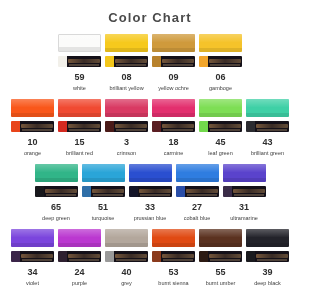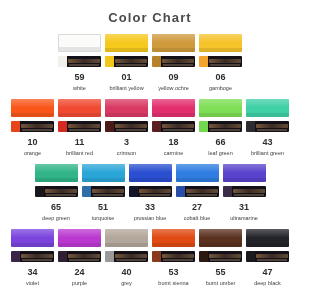--- a/index.html
+++ b/index.html
@@ -150,21 +150,21 @@
             <div class="sheen"></div>
             <div class="edge"></div>
           </div>
           <div class="tube">
             <div class="tube-cap" style="background: rgb(243, 198, 26);"></div>
             <div class="tube-body">
               <div class="band"></div>
               <div class="band2"></div>
             </div>
           </div>
-          <div class="swatch-number">01</div>
+          <div class="swatch-number">08</div>
           <div class="swatch-name">brilliant yellow</div>
         </div>
         <div class="color-cell">
           <div class="swatch" style="background: rgb(207, 154, 60);">
             <div class="sheen"></div>
             <div class="edge"></div>
           </div>
           <div class="tube">
             <div class="tube-cap" style="background: rgb(184, 130, 44);"></div>
             <div class="tube-body">
@@ -212,21 +212,21 @@
             <div class="sheen"></div>
             <div class="edge"></div>
           </div>
           <div class="tube">
             <div class="tube-cap" style="background: rgb(212, 42, 32);"></div>
             <div class="tube-body">
               <div class="band"></div>
               <div class="band2"></div>
             </div>
           </div>
-          <div class="swatch-number">11</div>
+          <div class="swatch-number">15</div>
           <div class="swatch-name">brilliant red</div>
         </div>
         <div class="color-cell">
           <div class="swatch" style="background: rgb(217, 58, 99);">
             <div class="sheen"></div>
             <div class="edge"></div>
           </div>
           <div class="tube">
             <div class="tube-cap" style="background: rgb(74, 26, 24);"></div>
             <div class="tube-body">
@@ -257,21 +257,21 @@
             <div class="sheen"></div>
             <div class="edge"></div>
           </div>
           <div class="tube">
             <div class="tube-cap" style="background: rgb(114, 217, 76);"></div>
             <div class="tube-body">
               <div class="band"></div>
               <div class="band2"></div>
             </div>
           </div>
-          <div class="swatch-number">66</div>
+          <div class="swatch-number">45</div>
           <div class="swatch-name">leaf green</div>
         </div>
         <div class="color-cell">
           <div class="swatch" style="background: rgb(63, 208, 166);">
             <div class="sheen"></div>
             <div class="edge"></div>
           </div>
           <div class="tube">
             <div class="tube-cap" style="background: rgb(43, 43, 48);"></div>
             <div class="tube-body">
@@ -441,19 +441,19 @@
             <div class="sheen"></div>
             <div class="edge"></div>
           </div>
           <div class="tube">
             <div class="tube-cap" style="background: rgb(26, 26, 30);"></div>
             <div class="tube-body">
               <div class="band"></div>
               <div class="band2"></div>
             </div>
           </div>
-          <div class="swatch-number">47</div>
+          <div class="swatch-number">39</div>
           <div class="swatch-name">deep black</div>
         </div>
       </div>
     </div>
 
 </div>
 
 </body></html>

